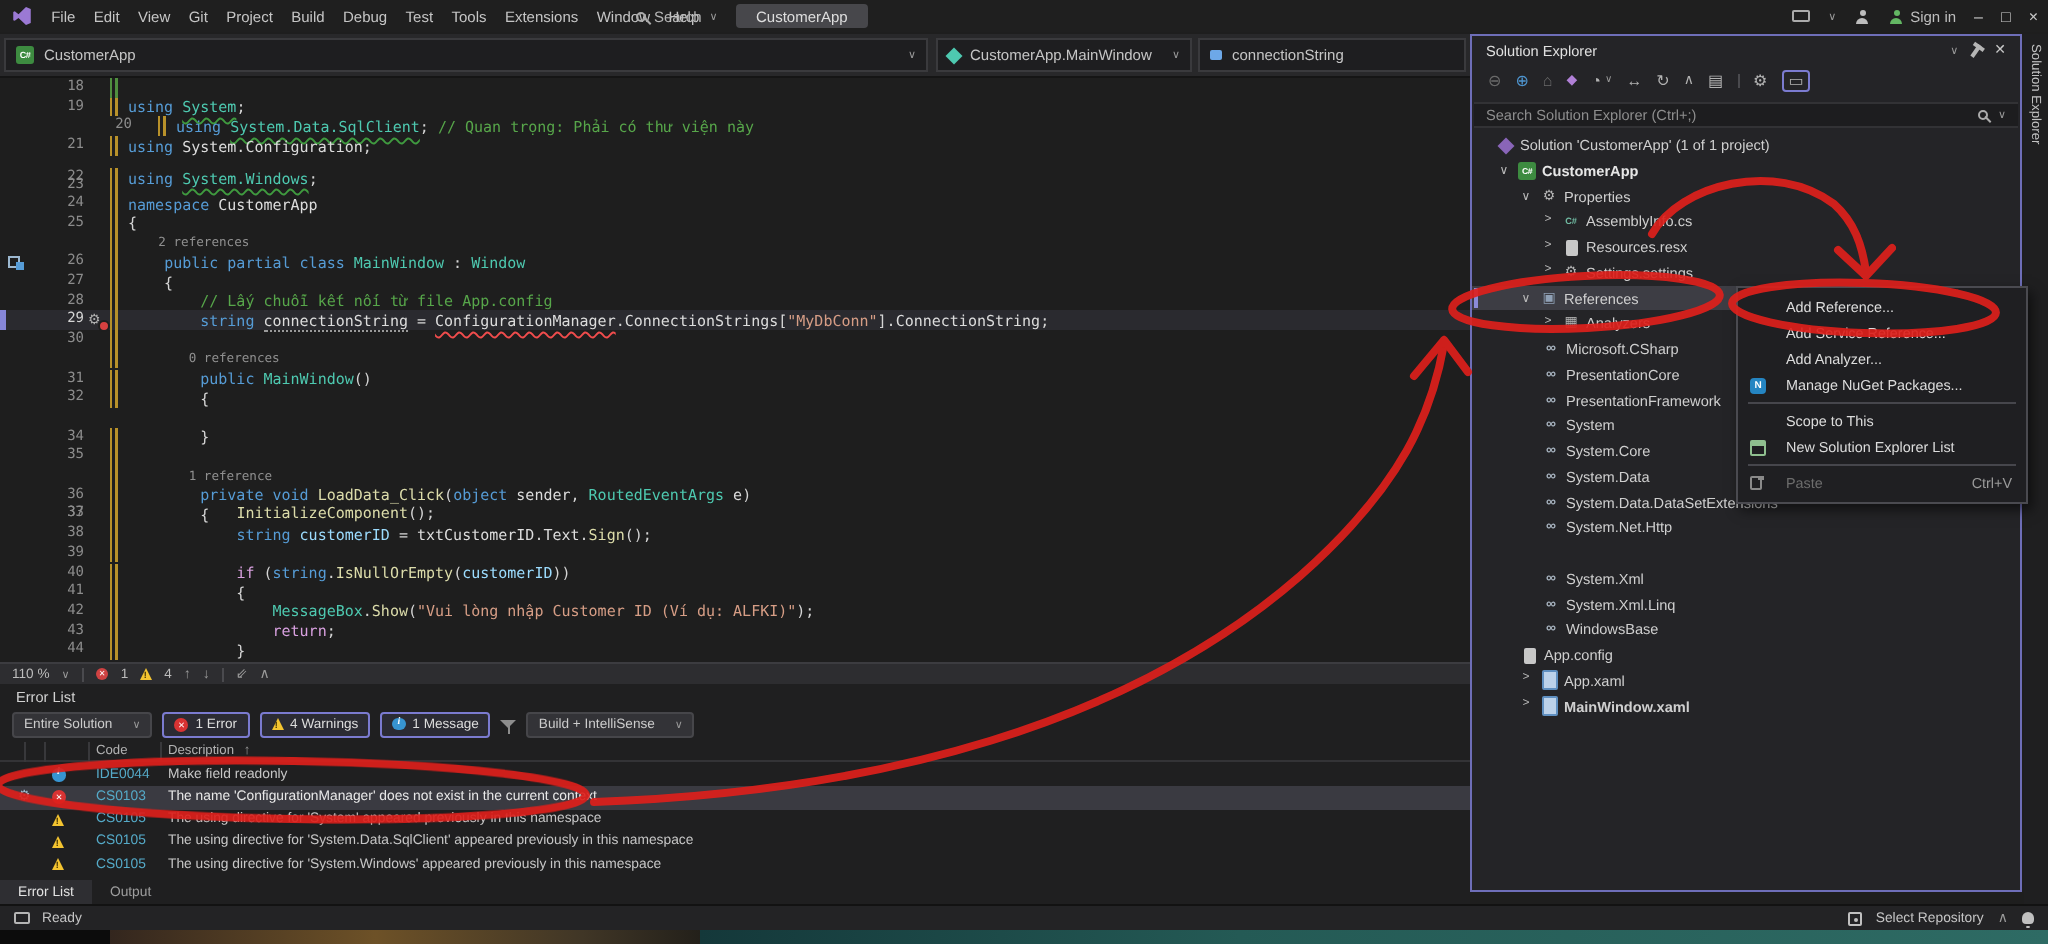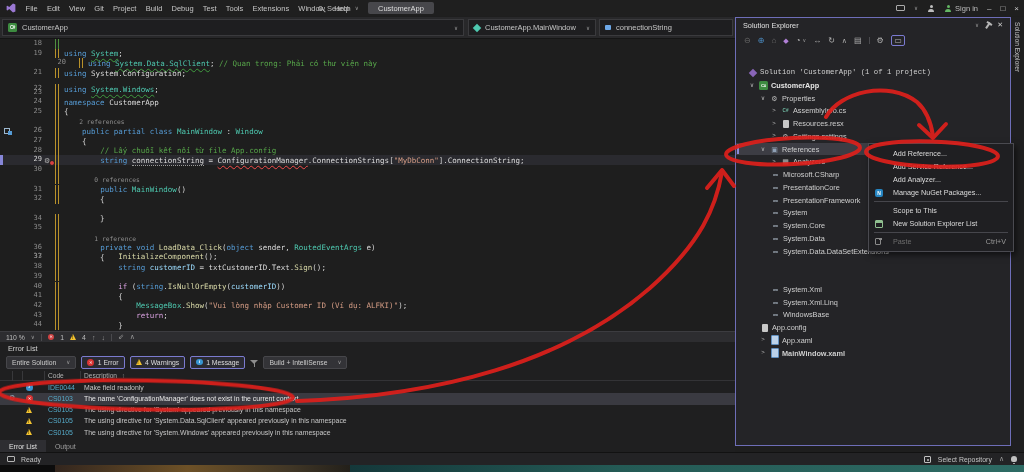--- a/index.html
+++ b/index.html
@@ -513,22 +513,28 @@
         <span class="seti se-ic-pending-changes"></span>
         <span class="seti se-ic-chevron-down"></span>
         <span class="seti se-ic-sync"></span>
         <span class="seti se-ic-refresh"></span>
         <span class="seti se-ic-collapse-all"></span>
         <span class="seti se-ic-show-all-files"></span>
         <span class="vsep"></span>
         <span class="seti se-ic-properties"></span>
         <span class="seti se-ic-preview-selected"></span>
       </div>
+    <div id="se-search">
+      <span>Search Solution Explorer (Ctrl+;)</span>
+      <span class="spacer"></span>
+      <span class="mag"></span>
+      <span class="chev">∨</span>
+    </div>
     <div id="se-tree">
-        <div class="trow" style="top: 0px; font-family: Liberation Mono, monospace;">
+        <div class="trow" style="top: 0px;">
           <span class="ti ti-solution" style="left: 12px;"></span>
           <span class="lbl" style="left: 24px;">Solution 'CustomerApp' (1 of 1 project)</span>
         </div>
         <div class="trow" style="top: 12.75px;">
           <span class="exp" style="left: 12px;">∨</span>
           <span class="ti ti-csproj" style="left: 23px;"></span>
           <span class="lbl bold" style="left: 35px;">CustomerApp</span>
         </div>
         <div class="trow" style="top: 25.5px;">
           <span class="exp" style="left: 23px;">∨</span>
@@ -580,20 +586,24 @@
           <span class="ti ti-asm" style="left: 35px;"></span>
           <span class="lbl" style="left: 47px;">System.Core</span>
         </div>
         <div class="trow" style="top: 165.75px;">
           <span class="ti ti-asm" style="left: 35px;"></span>
           <span class="lbl" style="left: 47px;">System.Data</span>
         </div>
         <div class="trow" style="top: 178.5px;">
           <span class="ti ti-asm" style="left: 35px;"></span>
           <span class="lbl" style="left: 47px;">System.Data.DataSetExtensions</span>
+        </div>
+        <div class="trow" style="top: 191.25px;">
+          <span class="ti ti-asm" style="left: 35px;"></span>
+          <span class="lbl" style="left: 47px;">System.Net.Http</span>
         </div>
         <div class="trow" style="top: 216.75px;">
           <span class="ti ti-asm" style="left: 35px;"></span>
           <span class="lbl" style="left: 47px;">System.Xml</span>
         </div>
         <div class="trow" style="top: 229.5px;">
           <span class="ti ti-asm" style="left: 35px;"></span>
           <span class="lbl" style="left: 47px;">System.Xml.Linq</span>
         </div>
         <div class="trow" style="top: 242.25px;">

